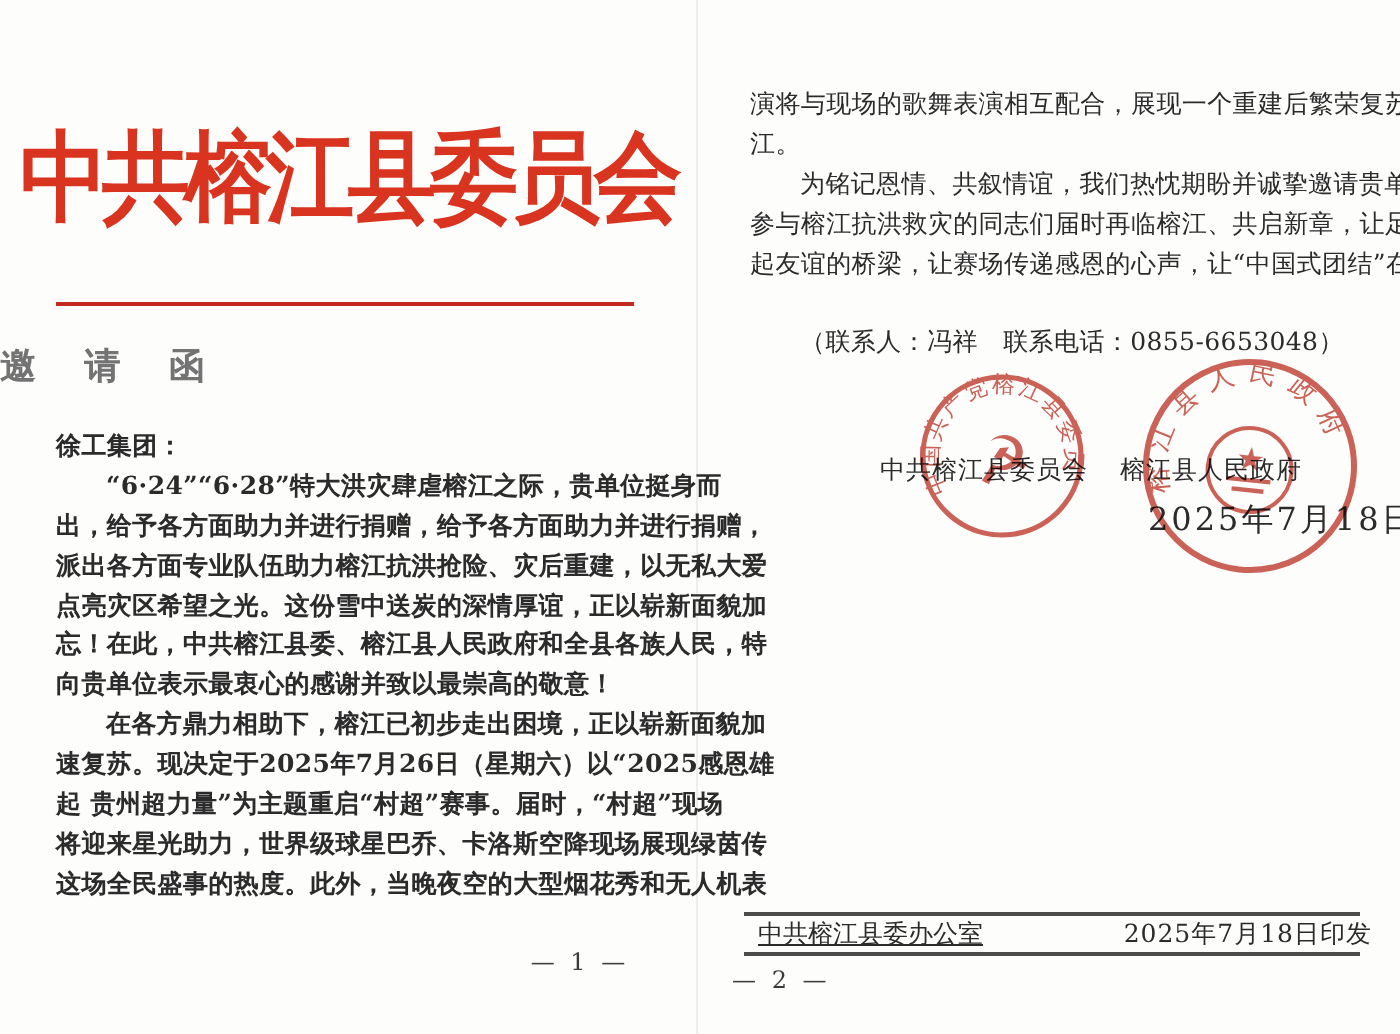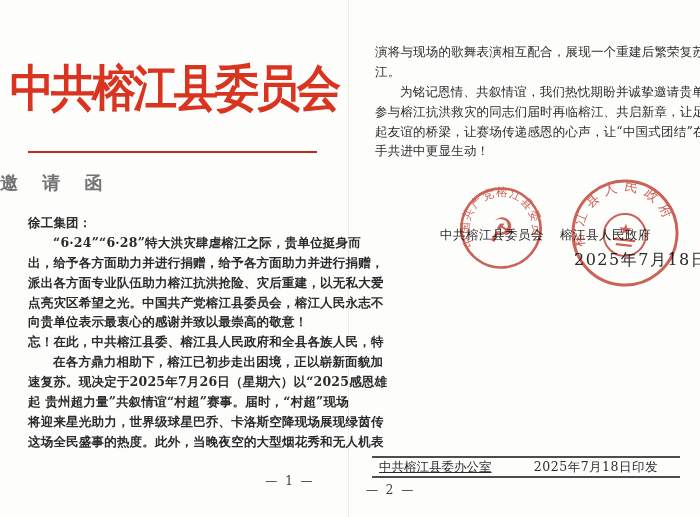--- a/index.html
+++ b/index.html
@@ -42,58 +42,58 @@
   .seal-party{left:446px;top:173px;transform:rotate(-8deg);}
   .seal-gov{left:565px;top:173px;transform:rotate(6deg);}
   .seal text{font-family:"DejaVu Serif","Liberation Serif",serif;}
   .seal .emblem-glyph{font-family:"DejaVu Sans","Liberation Sans",sans-serif;}
   
   .footer-rule{left:372px;top:0;width:308px;height:1.5px;background:#4d4d4d;}
   .fr-top{top:456px;}
   .fr-bottom{top:476px;}
   .footer-text{top:459px;font-size:12.5px;color:#2b2b2b;white-space:nowrap;}
   .footer-issuer{left:379px;text-decoration:underline;}
-  .footer-print{left:352px;width:306px;text-align:right;letter-spacing:.5px;}
+  .footer-print{left:380px;width:306px;text-align:right;letter-spacing:.5px;}
 </style>
 </head>
 <body>
 
 <div class="abs page-divider"></div>
 
 <div class="abs org-title" style="color:#d9341f">中共榕江县委员会</div>
 
 <div class="abs red-rule" style="background:#c32a1c"></div>
 
 <div class="abs doc-title">邀 请 函</div>
 
 <div class="abs body-block p1-body">
   <div class="line">徐工集团：</div>
   <div class="line ind">“6·24”“6·28”特大洪灾肆虐榕江之际，贵单位挺身而</div>
   <div class="line">出，给予各方面助力并进行捐赠，给予各方面助力并进行捐赠，</div>
   <div class="line">派出各方面专业队伍助力榕江抗洪抢险、灾后重建，以无私大爱</div>
-  <div class="line">点亮灾区希望之光。中国共产党榕江县委员会，榕江人民永志不</div>
+  <div class="line">点亮灾区希望之光。这份雪中送炭的深情厚谊，正以崭新面貌加</div>
+  <div class="line">忘！在此，中共榕江县委、榕江县人民政府和全县各族人民，特</div>
   <div class="line">向贵单位表示最衷心的感谢并致以最崇高的敬意！</div>
-  <div class="line">忘！在此，中共榕江县委、榕江县人民政府和全县各族人民，特</div>
   <div class="line ind">在各方鼎力相助下，榕江已初步走出困境，正以崭新面貌加</div>
   <div class="line">速复苏。现决定于2025年7月26日（星期六）以“2025感恩雄</div>
-  <div class="line">起 贵州超力量”共叙情谊“村超”赛事。届时，“村超”现场</div>
+  <div class="line">起 贵州超力量”为主题重启“村超”赛事。届时，“村超”现场</div>
   <div class="line">将迎来星光助力，世界级球星巴乔、卡洛斯空降现场展现绿茵传</div>
   <div class="line">这场全民盛事的热度。此外，当晚夜空的大型烟花秀和无人机表</div>
 </div>
 
 <div class="abs page-num p1-num">— 1 —</div>
 
 <div class="abs body-block p2-body">
   <div class="line">演将与现场的歌舞表演相互配合，展现一个重建后繁荣复苏的榕</div>
   <div class="line">江。</div>
   <div class="line ind">为铭记恩情、共叙情谊，我们热忱期盼并诚挚邀请贵单位及</div>
   <div class="line">参与榕江抗洪救灾的同志们届时再临榕江、共启新章，让足球架</div>
   <div class="line">起友谊的桥梁，让赛场传递感恩的心声，让“中国式团结”在携</div>
-  <div class="line">手共进中更显生动！</div>
   <div class="line"></div>
+  <div class="line ind">（联系人：冯祥　联系电话：0855-6653048）</div>
 </div>
 
 <div class="abs sig sig-party">中共榕江县委员会</div>
 <div class="abs sig sig-gov">榕江县人民政府</div>
 <div class="abs sig sig-date">2025年7月18日</div>
 
 <svg class="abs seal seal-party" width="110" height="110" viewBox="0 0 110 110">
   <circle cx="55" cy="55" r="39.5" fill="none" stroke="#c5473a" stroke-width="2.6"></circle>
   <defs>
     <path id="arcParty" d="M 26,68.5 A 32,32 0 1 1 84,68.5" fill="none"></path>

